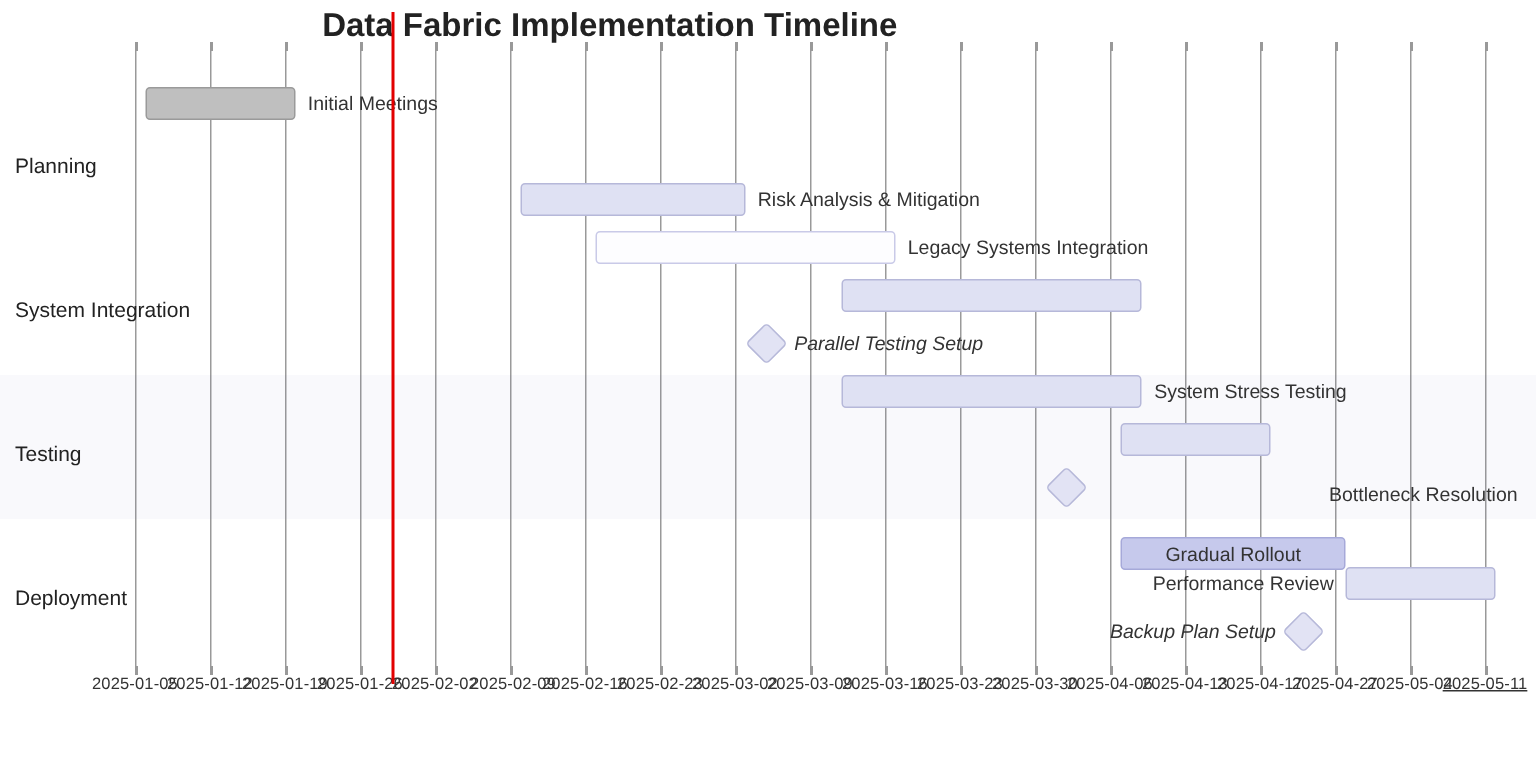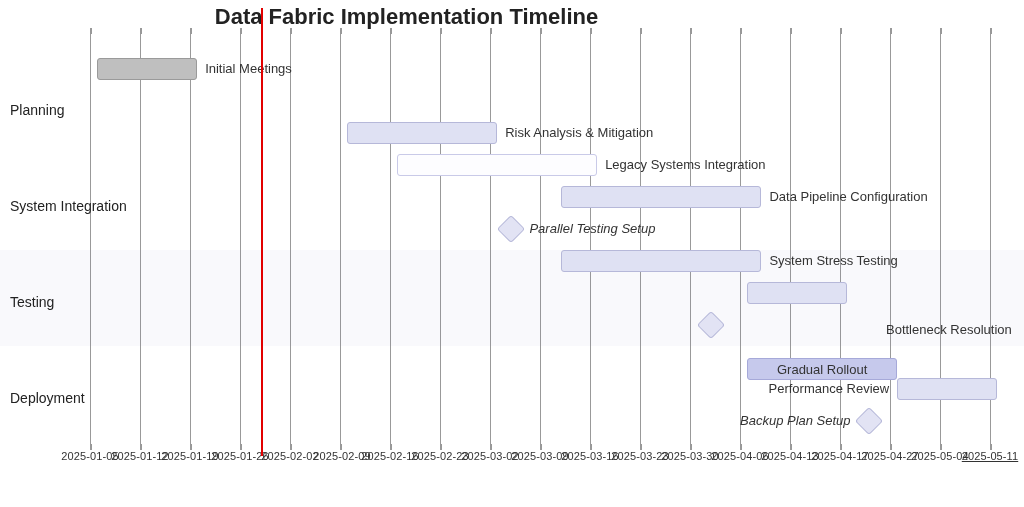--- a/index.html
+++ b/index.html
@@ -184,21 +184,20 @@
       <div class="section-label" style="top: 256px;">Testing</div>
       <div class="section-label" style="top: 352px;">Deployment</div>
       <div class="today-line" style="left: 171.429px;"></div>
       <div class="task done" style="left: 7.14286px; width: 100px; top: 20px;"></div>
       <div class="task-label" style="top: 23px; left: 115.143px;">Initial Meetings</div>
       <div class="task " style="left: 257.143px; width: 150px; top: 84px;"></div>
       <div class="task-label" style="top: 87px; left: 415.143px;">Risk Analysis &amp; Mitigation</div>
       <div class="task active0" style="left: 307.143px; width: 200px; top: 116px;"></div>
       <div class="task-label" style="top: 119px; left: 515.143px;">Legacy Systems Integration</div>
       <div class="task " style="left: 471.429px; width: 200px; top: 148px;"></div>
-      <div class="task-label" style="top: 151px; left: 679.429px;">Data Pipeline Configuration</div>
       <div class="milestone" style="left: 411.429px; top: 181px;"></div>
       <div class="task-label italic" style="top: 183px; left: 439.429px;">Parallel Testing Setup</div>
       <div class="task " style="left: 471.429px; width: 200px; top: 212px;"></div>
       <div class="task-label" style="top: 215px; left: 679.429px;">System Stress Testing</div>
       <div class="task " style="left: 657.143px; width: 100px; top: 244px;"></div>
       <div class="task-label" style="top: 247px; left: 796px; margin-top: 37px;">Bottleneck Resolution</div>
       <div class="milestone" style="left: 611.429px; top: 277px;"></div>
       <div class="task active" style="left: 657.143px; width: 150px; top: 320px;">
         <span>Gradual Rollout</span>
       </div>

